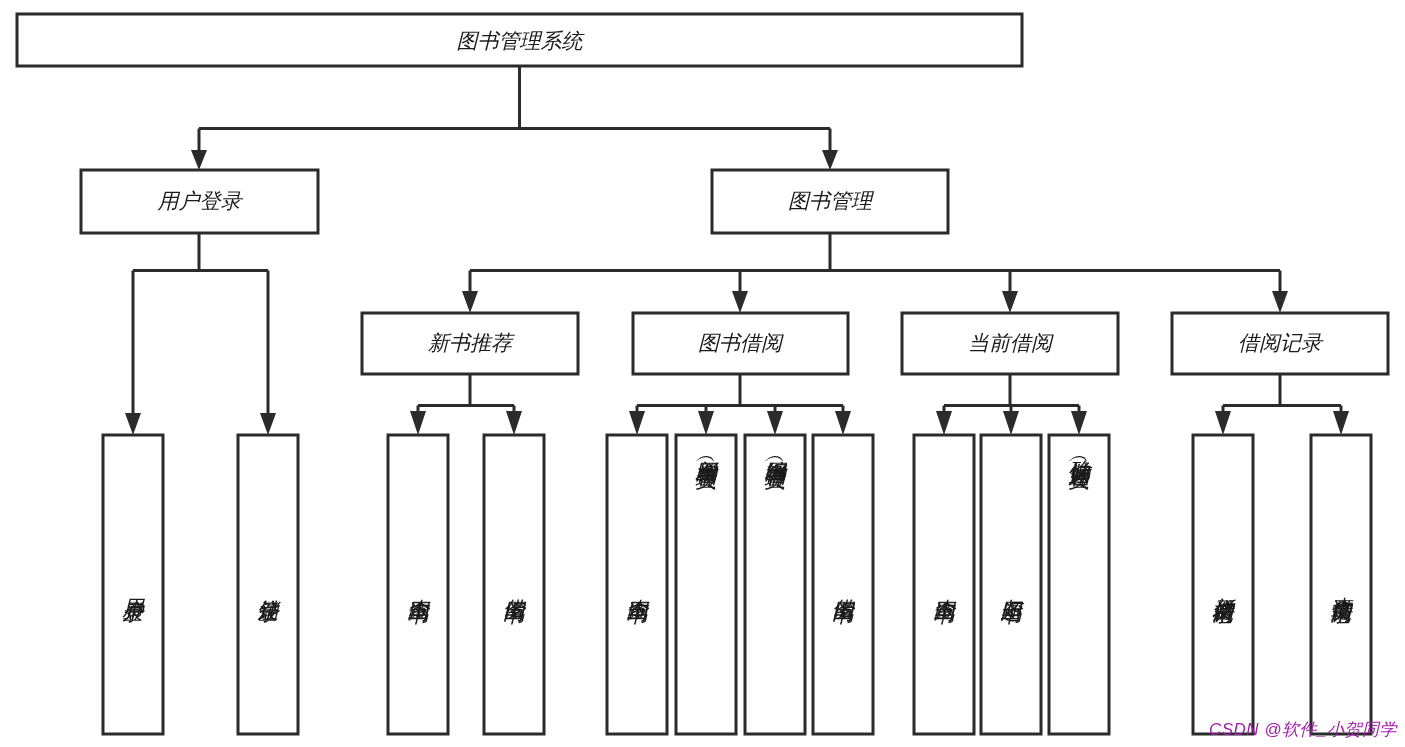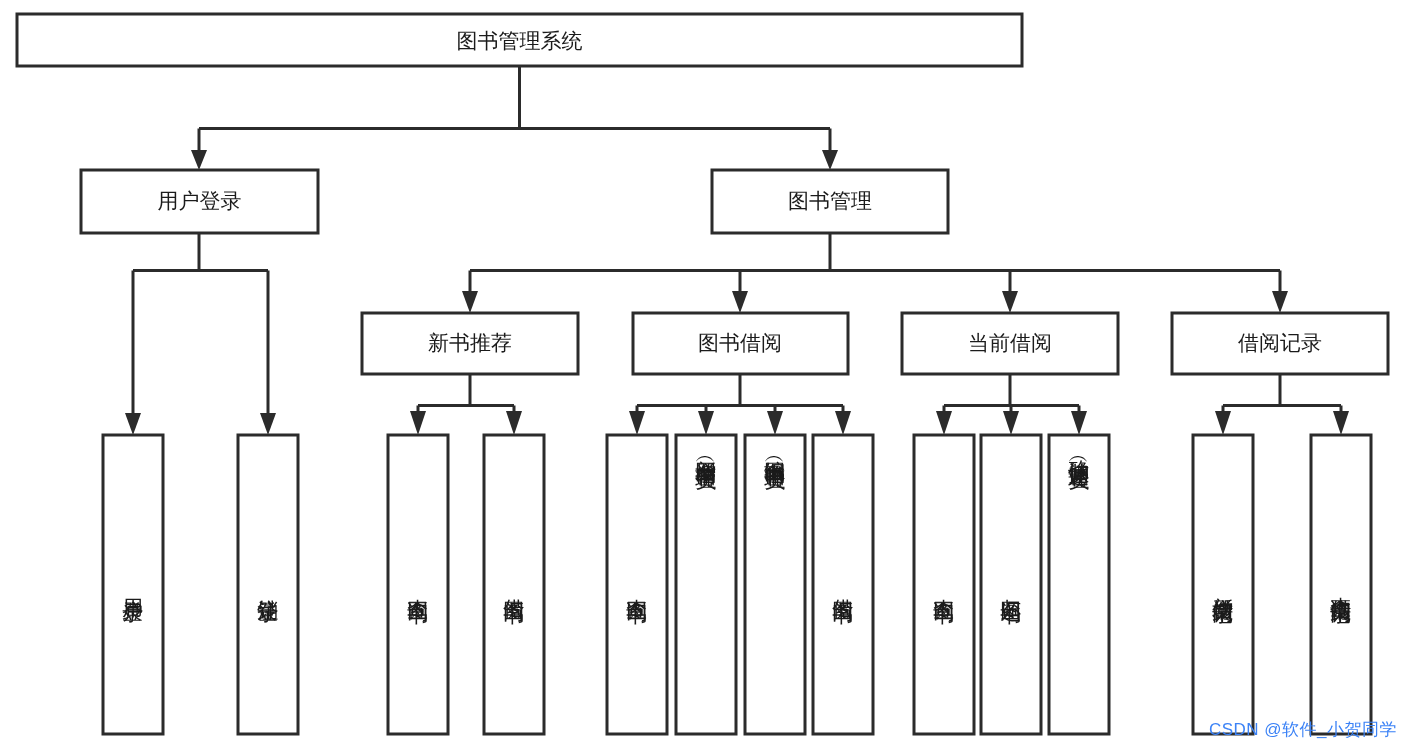--- a/index.html
+++ b/index.html
@@ -11,20 +11,21 @@
   body {
     width: 1405px;
     height: 747px;
     font-family: "Liberation Sans", "DejaVu Sans", sans-serif;
     overflow: hidden;
   }
   #diagram-root {
     position: relative;
     width: 1405px;
     height: 747px;
+    font-style: italic;
   }
   svg#flowchart {
     display: block;
     width: 1405px;
     height: 747px;
   }
   .box-rect {
     fill: #ffffff;
     stroke: #2b2b2b;
     stroke-width: 3;
@@ -66,21 +67,21 @@
     color: #1b1b1b;
     white-space: nowrap;
     text-align: center;
   }
   .watermark {
     position: absolute;
     right: 8px;
     bottom: 6px;
     font-family: "Liberation Sans", "DejaVu Sans", sans-serif;
     font-size: 17px;
-    color: #3b82f6;
+    color: #a21caf;
     letter-spacing: 0.5px;
     white-space: nowrap;
   }
 </style>
 </head>
 <body>
 
 <div id="diagram-root">
 
   <svg id="flowchart" viewBox="0 0 1405 747" xmlns="http://www.w3.org/2000/svg">

